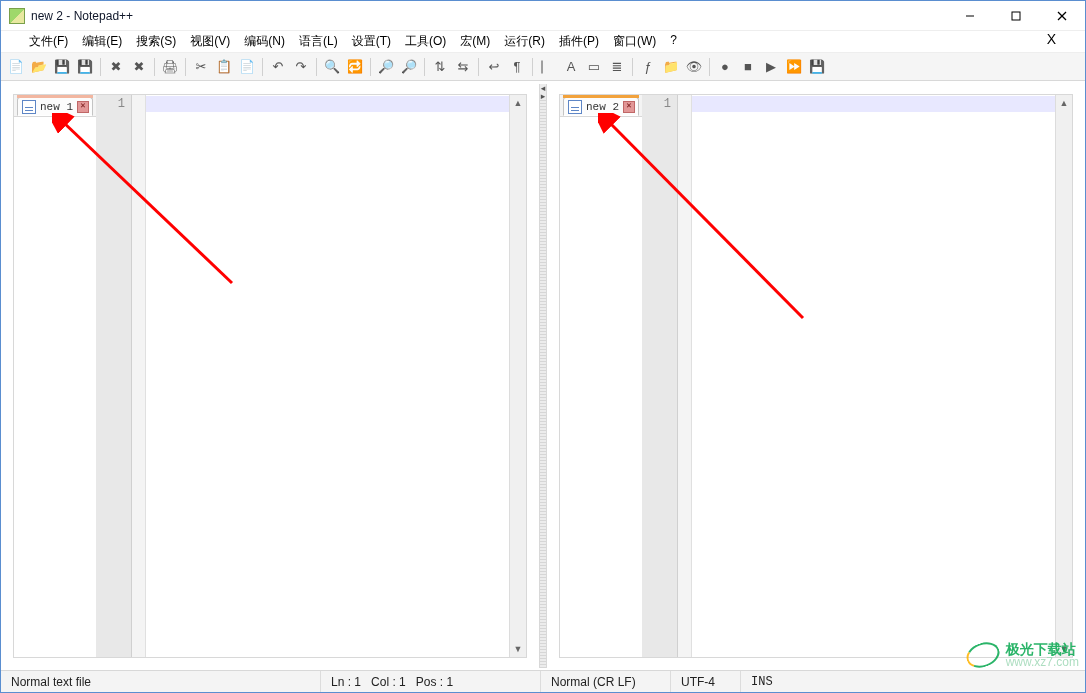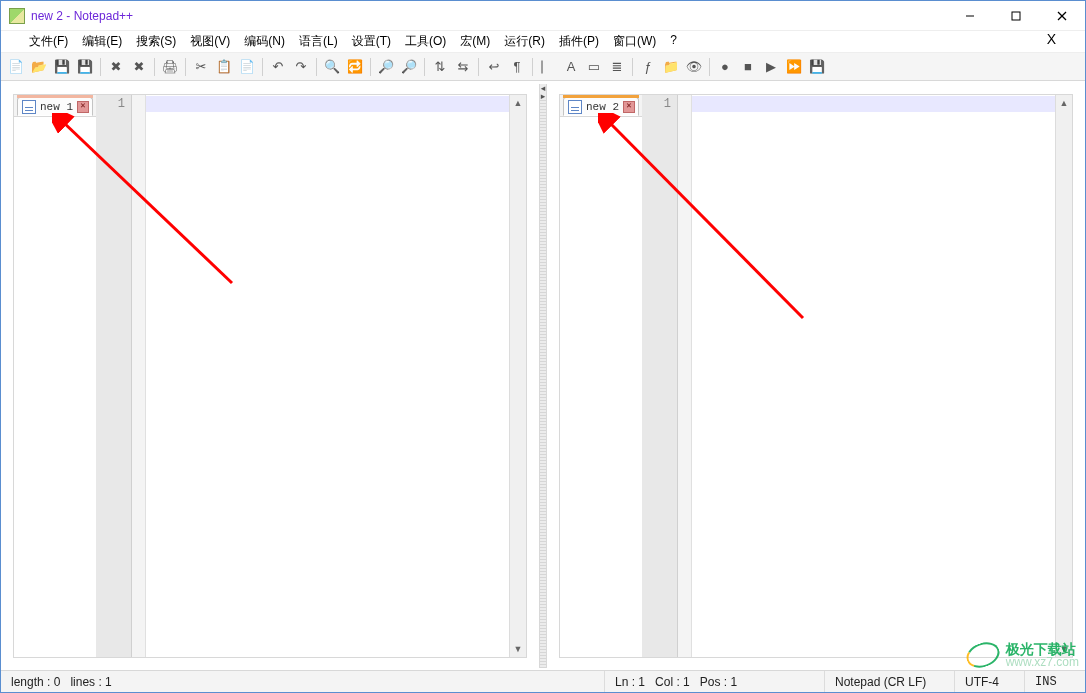--- a/index.html
+++ b/index.html
@@ -31,21 +31,21 @@
     display:flex;
     align-items:center;
     background:#fff;
     border-bottom:1px solid #eee;
   }
   .titlebar .app-icon{
     width:16px;height:16px;margin:0 6px 0 8px;
     background:linear-gradient(135deg,#9fd86b 0 50%,#e8e8a0 50% 100%);
     border:1px solid #7aa04a;
   }
-  .titlebar .title{flex:0 0 auto;font-size:12px;color:#6d28d9;}
+  .titlebar .title{flex:0 0 auto;font-size:12px;color:#0f172a;}
   .titlebar .spacer{flex:1 1 auto;}
   .winbtn{
     width:46px;height:var(--titlebar-h);
     display:flex;align-items:center;justify-content:center;
     font-family:Arial,sans-serif;font-size:10px;color:#222;
   }
   .winbtn svg{pointer-events:none;}
   
   .menubar{
     height:var(--menubar-h);
@@ -333,31 +333,27 @@
           <marker id="ah2" markerWidth="12" markerHeight="12" refX="2" refY="4" orient="auto">
             <path d="M0,0 L0,8 L12,4 z" fill="#ff0000"></path>
           </marker>
         </defs>
       <line x1="205" y1="205" x2="10" y2="8" stroke="#ff0000" stroke-width="3" marker-end="url(#ah2)"></line>
     </svg>
   </div>
 </div>
 
 <div class="statusbar">
-  <div class="cell flex">
-    <span>length : 0</span>
-    &nbsp;&nbsp;&nbsp;
-    <span>lines : 1</span>
-  </div>
+  <div class="cell" style="flex:0 0 320px;">Normal text file</div>
   <div class="cell" style="flex:0 0 220px;">
     <span>Ln : 1</span>&nbsp;&nbsp;&nbsp;
     <span>Col : 1</span>&nbsp;&nbsp;&nbsp;
     <span>Pos : 1</span>
   </div>
-  <div class="cell" style="flex:0 0 130px;">Notepad (CR LF)</div>
+  <div class="cell" style="flex:0 0 130px;">Normal (CR LF)</div>
   <div class="cell" style="flex:0 0 70px;">UTF-4</div>
   <div class="cell" style="flex:0 0 60px;border-right:none;font-family:Liberation Mono, monospace;">INS</div>
 </div>
 
 <div class="watermark">
   <div class="logo"></div>
   <div class="txt">
     <span class="t1">极光下载站</span>
     <span class="t2">www.xz7.com</span>
   </div>

